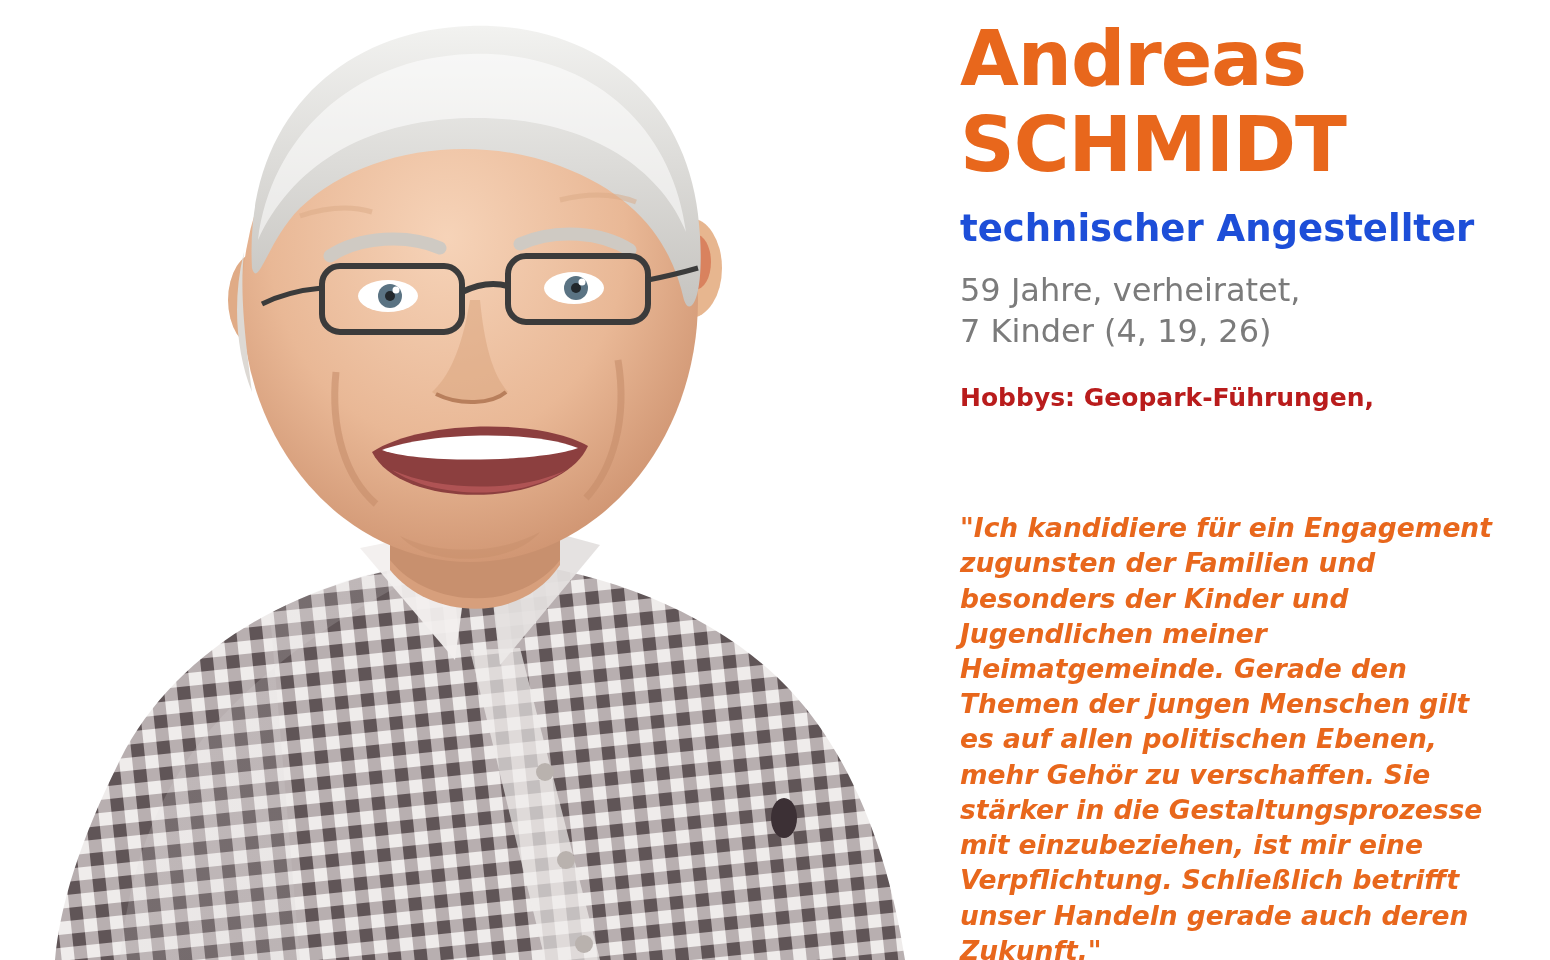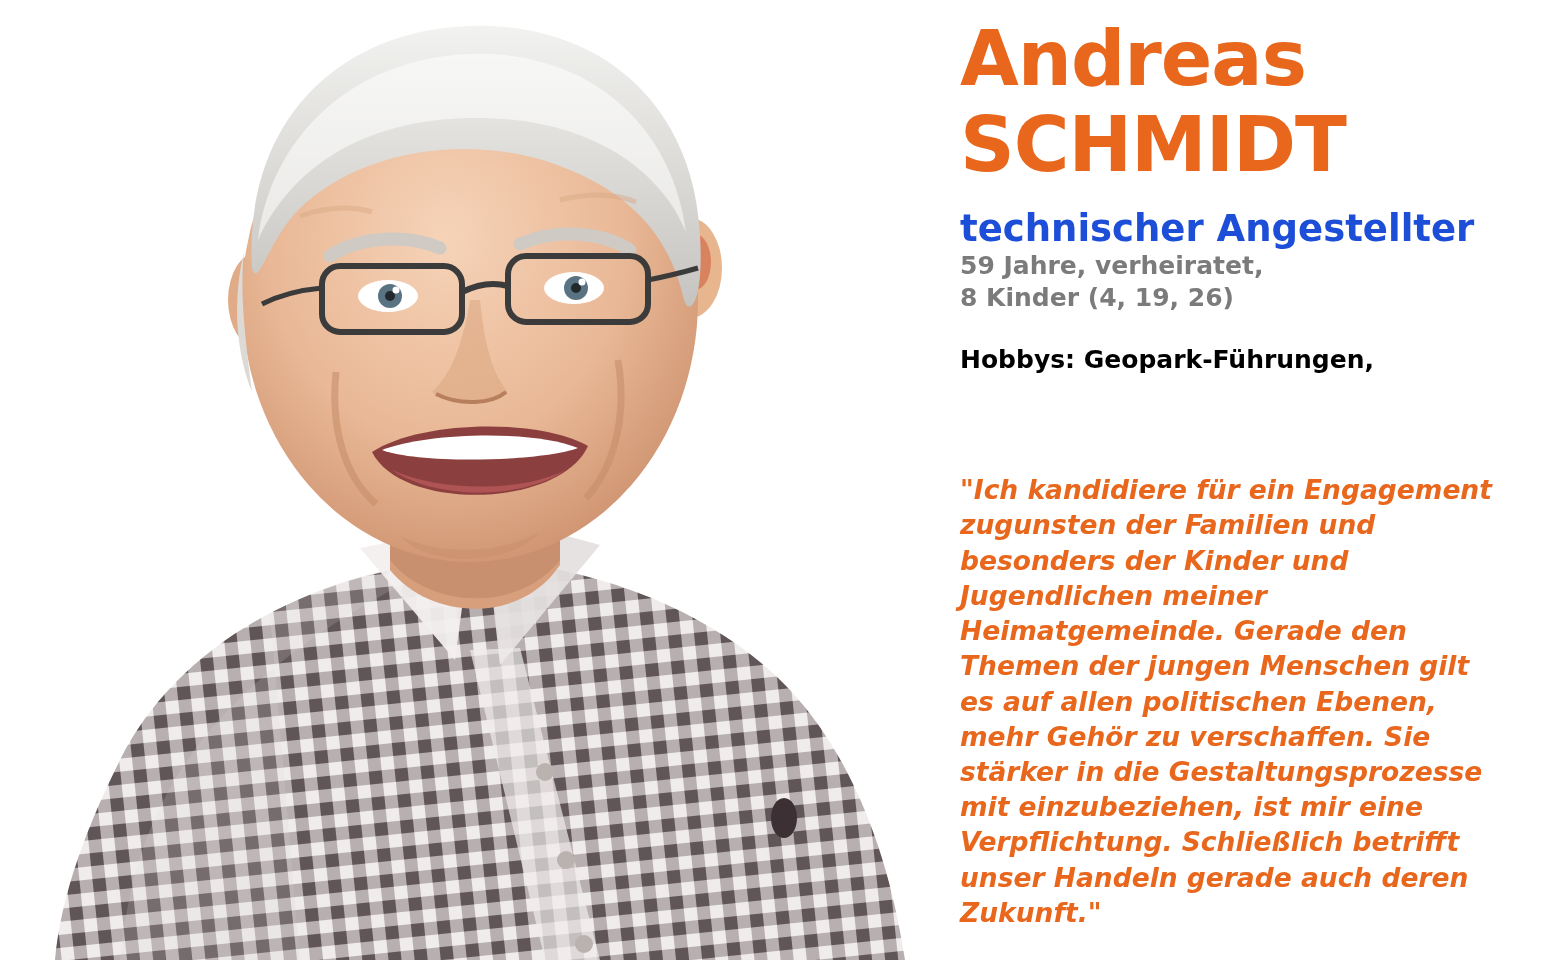--- a/index.html
+++ b/index.html
@@ -67,32 +67,32 @@
   }
   .job-title {
     display: block;
     margin-top: 26px;
     color: #1d4ed8;
     font-weight: bold;
     font-size: 37px;
     line-height: 1.1;
   }
   .personal {
-    margin-top: 0;
+    margin-top: 20px;
     color: #7b7b7b;
-    font-weight: bold;
-    font-size: 25px;
+    font-weight: normal;
+    font-size: 32px;
     line-height: 1.28;
   }
   .personal .line {
     display: block;
   }
   .hobbies {
     margin-top: 30px;
-    color: #000000;
+    color: #b91c1c;
     font-weight: bold;
     font-size: 25px;
     line-height: 1.3;
   }
   .hobbies .line {
     display: block;
   }
   .quote {
     margin-top: 96px;
     color: #e8671c;
@@ -209,21 +209,21 @@
 
     <div class="name-block">
       <span class="first-name">Andreas</span>
       <span class="last-name">SCHMIDT</span>
     </div>
 
     <span class="job-title">technischer Angestellter</span>
 
     <div class="personal">
       <span class="line">59 Jahre, verheiratet,</span>
-      <span class="line">8 Kinder (4, 19, 26)</span>
+      <span class="line">7 Kinder (4, 19, 26)</span>
     </div>
 
     <div class="hobbies">
       <span class="line">Hobbys: Geopark-Führungen,</span>
     </div>
 
     <div class="quote">"Ich kandidiere für ein Engagement zugunsten der Familien und besonders der Kinder und Jugendlichen meiner Heimatgemeinde. Gerade den Themen der jungen Menschen gilt es auf allen politischen Ebenen, mehr Gehör zu verschaffen. Sie stärker in die Gestaltungsprozesse mit einzubeziehen, ist mir eine Verpflichtung. Schließlich betrifft unser Handeln gerade auch deren Zukunft."</div>
 
   </div>
 </div>

